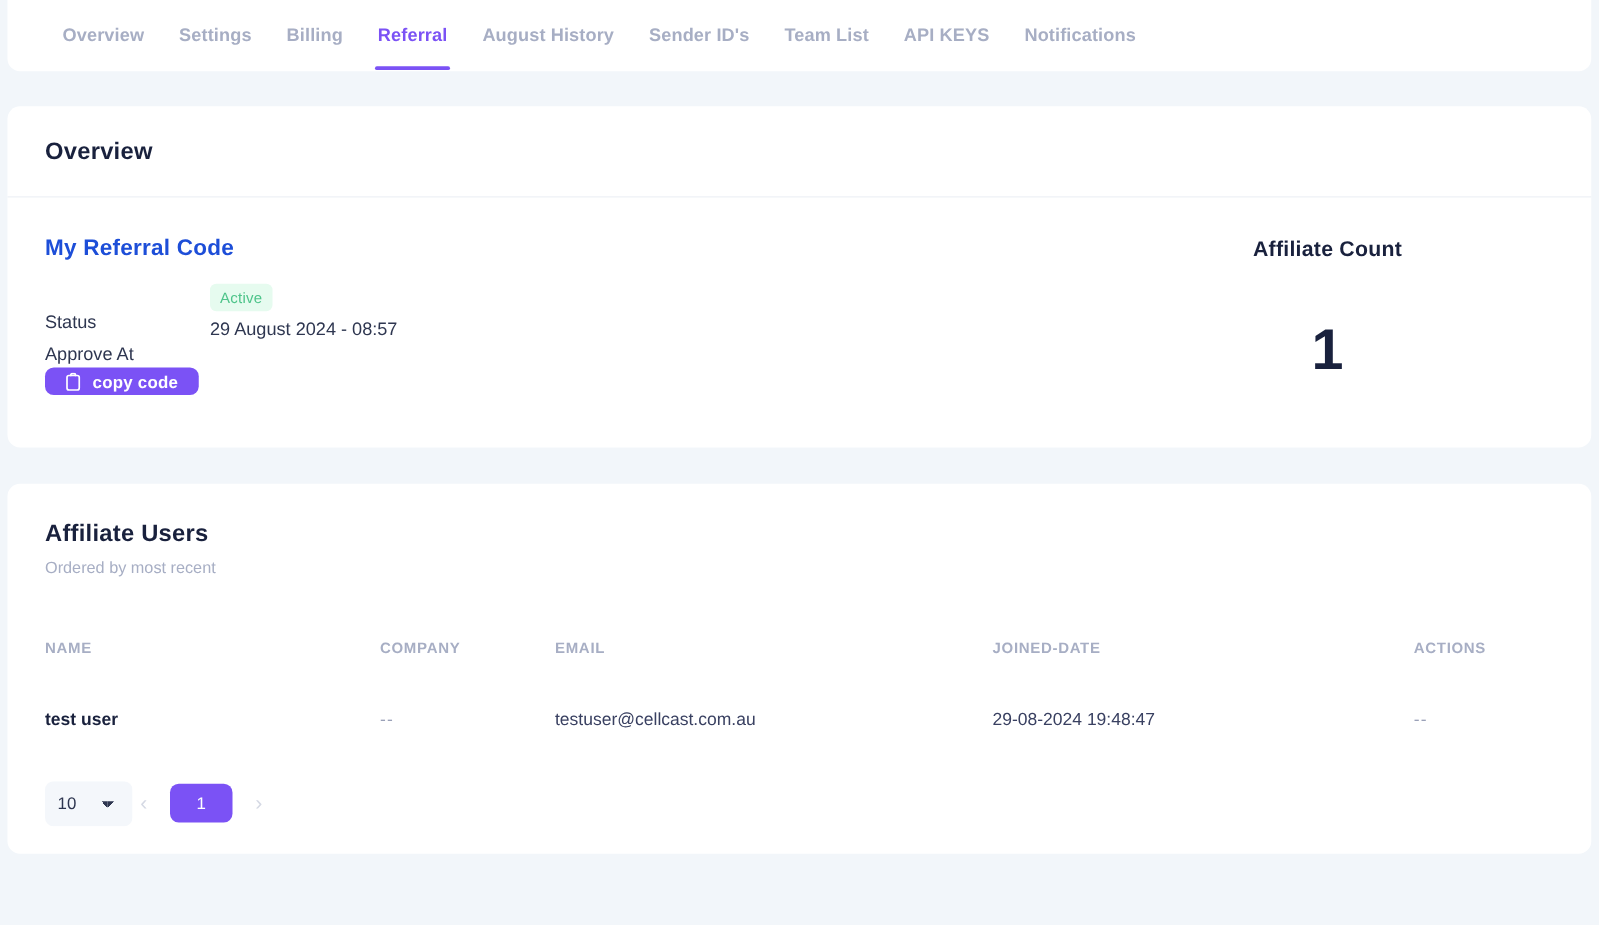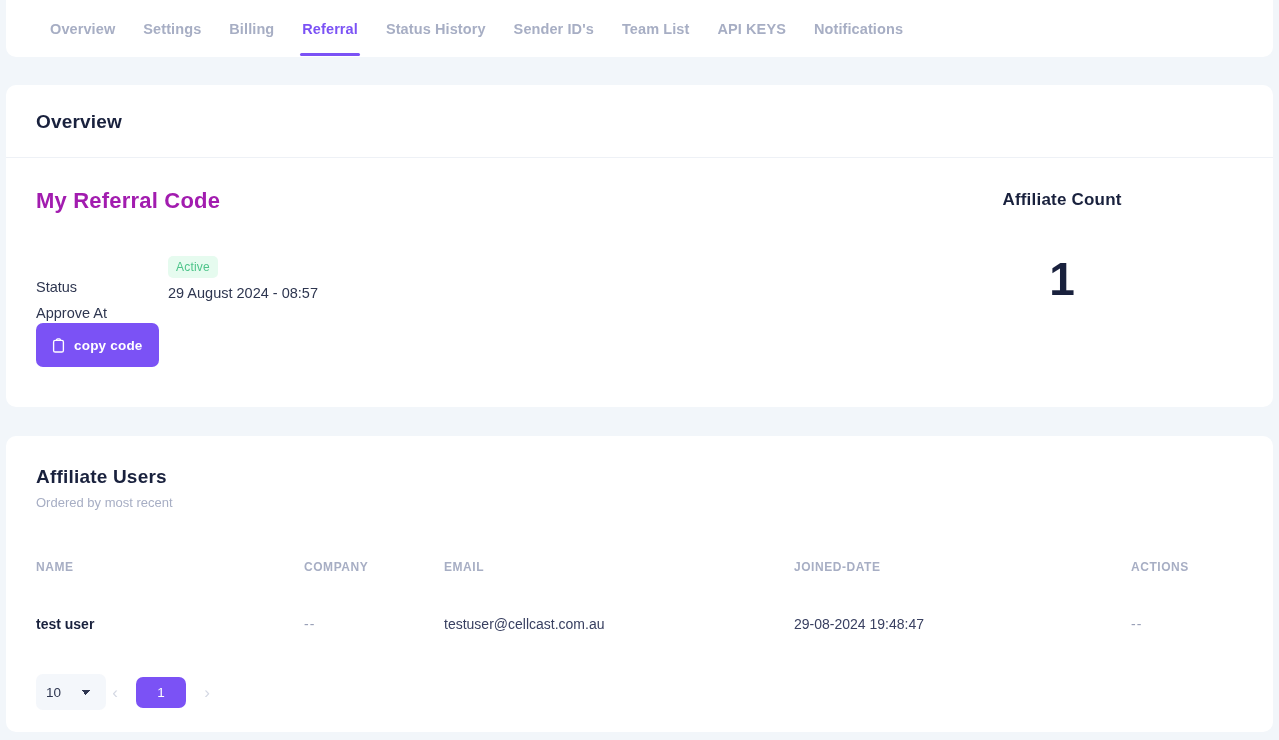--- a/index.html
+++ b/index.html
@@ -74,25 +74,25 @@
   }
 
   .overview-body {
     display: flex;
     padding: 30px 30px 40px 30px;
   }
   .overview-left { flex: 0 0 845px; }
   .overview-right { flex: 1; text-align: center; padding-top: 2px; }
 
   .section-title {
-    font-size: 22px;
-    font-weight: bold;
-    color: #a21caf;
-    letter-spacing: .2px;
-    margin-bottom: 34px;
+    font-size: 18px;
+    font-weight: bold;
+    color: #1d4ed8;
+    letter-spacing: .2px;
+    margin-bottom: 10px;
   }
   .affiliate-count-title {
     font-size: 17px;
     font-weight: bold;
     color: #19213d;
     letter-spacing: .2px;
   }
   .affiliate-count-value {
     font-size: 46px;
     font-weight: bold;
@@ -143,21 +143,21 @@
     border-radius: 5px;
     letter-spacing: .2px;
   }
 
   .copy-btn {
     margin-top: 17px;
     background: #7b52f5;
     color: #ffffff;
     border: none;
     border-radius: 7px;
-    height: 44px;
+    height: 22px;
     padding: 0 16px;
     font-size: 13.5px;
     font-weight: bold;
     font-family: "Liberation Sans", sans-serif;
     display: inline-flex;
     align-items: center;
     gap: 9px;
     cursor: pointer;
     letter-spacing: .2px;
   }
@@ -261,21 +261,21 @@
 </head>
 <body>
 
 <div class="page">
 
   <nav class="navbar">
     <a class="nav-tab">Overview</a>
     <a class="nav-tab">Settings</a>
     <a class="nav-tab">Billing</a>
     <a class="nav-tab active">Referral</a>
-    <a class="nav-tab">Status History</a>
+    <a class="nav-tab">August History</a>
     <a class="nav-tab">Sender ID's</a>
     <a class="nav-tab">Team List</a>
     <a class="nav-tab">API KEYS</a>
     <a class="nav-tab">Notifications</a>
   </nav>
 
   <section class="card card-overview">
 
     <div class="card-header">
       <h2>Overview</h2>

